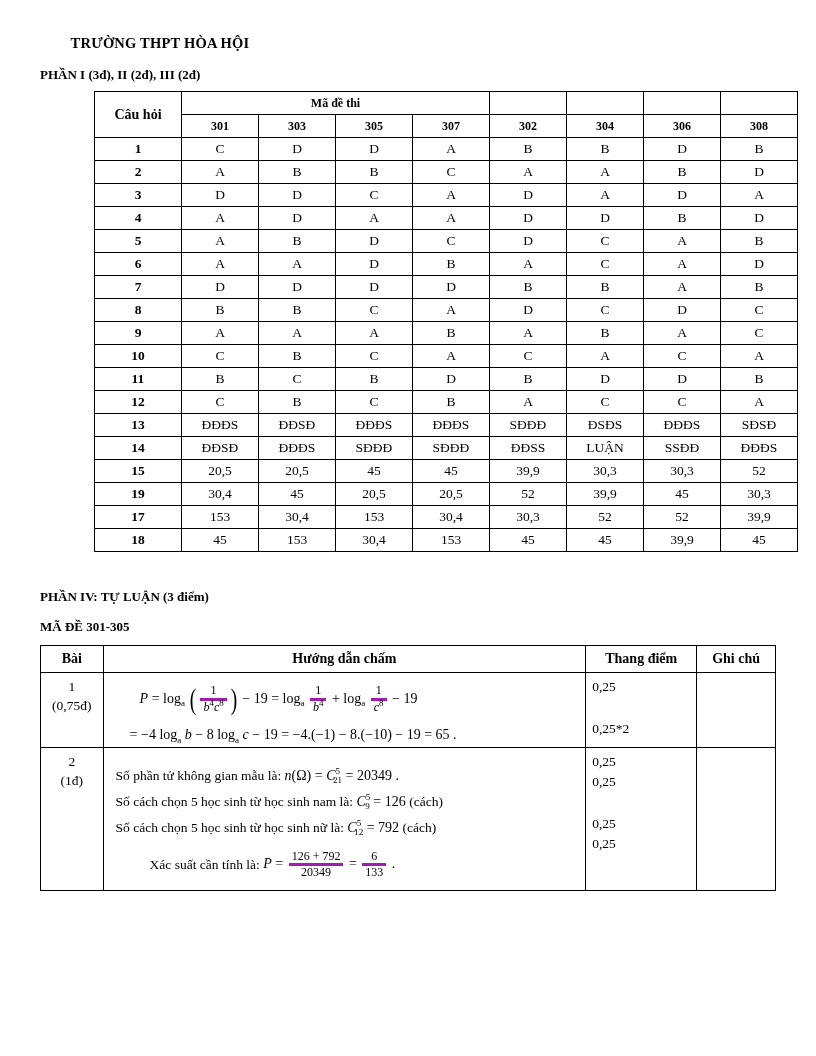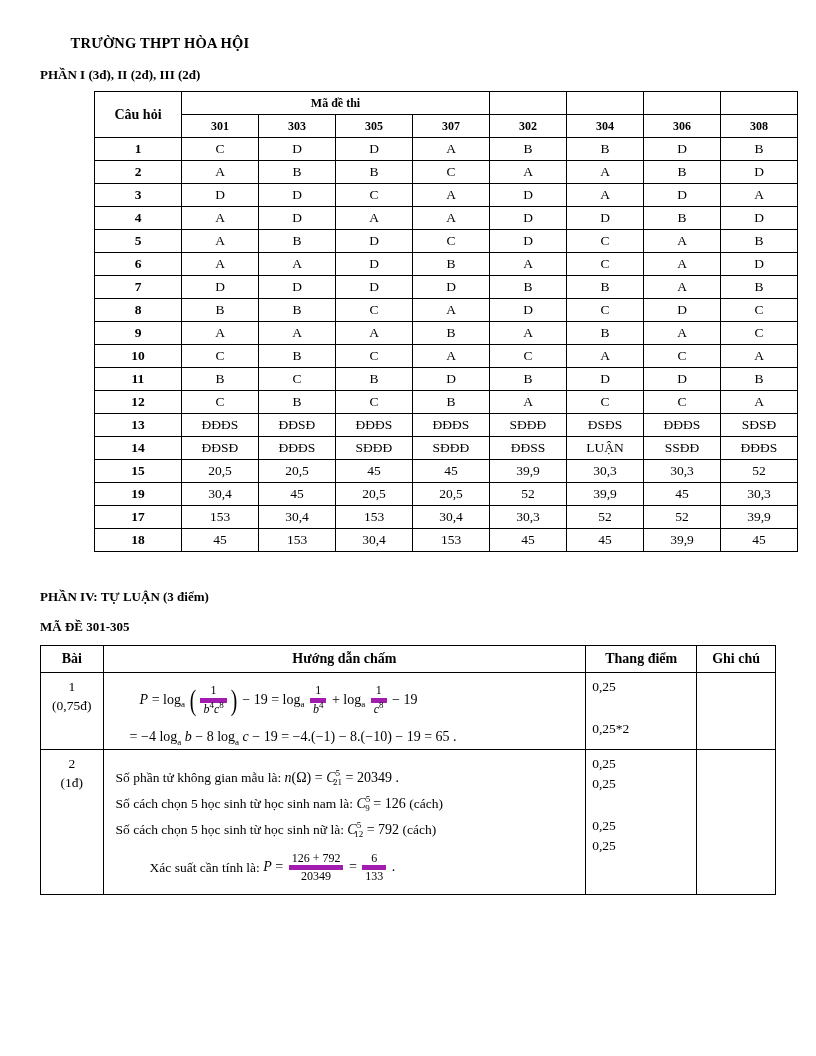--- a/index.html
+++ b/index.html
@@ -143,21 +143,21 @@
   }
   .frac {
     display: inline-block;
     vertical-align: middle;
     text-align: center;
     font-size: 12px;
     line-height: 1.15;
     margin: 0 2px;
   }
   .frac .num { display: block; padding: 0 3px; }
-  .frac .den { display: block; border-top: 5px solid #a21caf; padding: 0 3px; }
+  .frac .den { display: block; border-top: 3px solid #a21caf; padding: 0 3px; }
   .bigparen {
     display: inline-block;
     font-size: 30px;
     line-height: 0.8;
     vertical-align: middle;
     font-weight: 300;
     transform: scaleX(0.65);
   }
   .rowline { margin: 7px 0 0 0; }
   .r1 { margin-left: 30px; }

